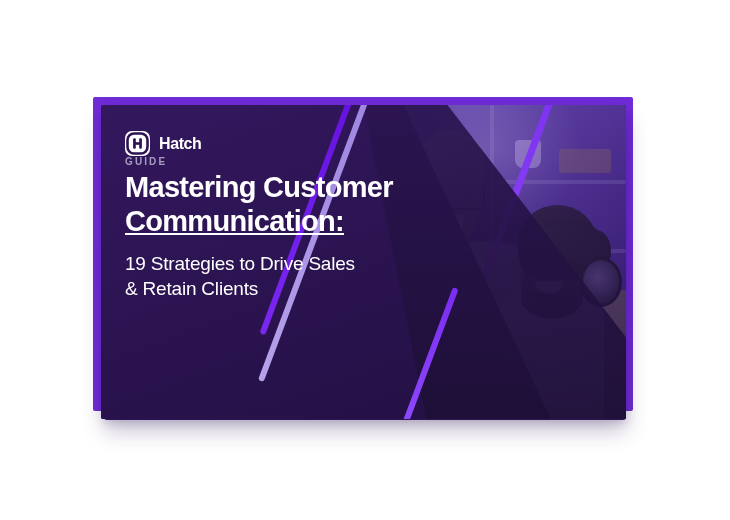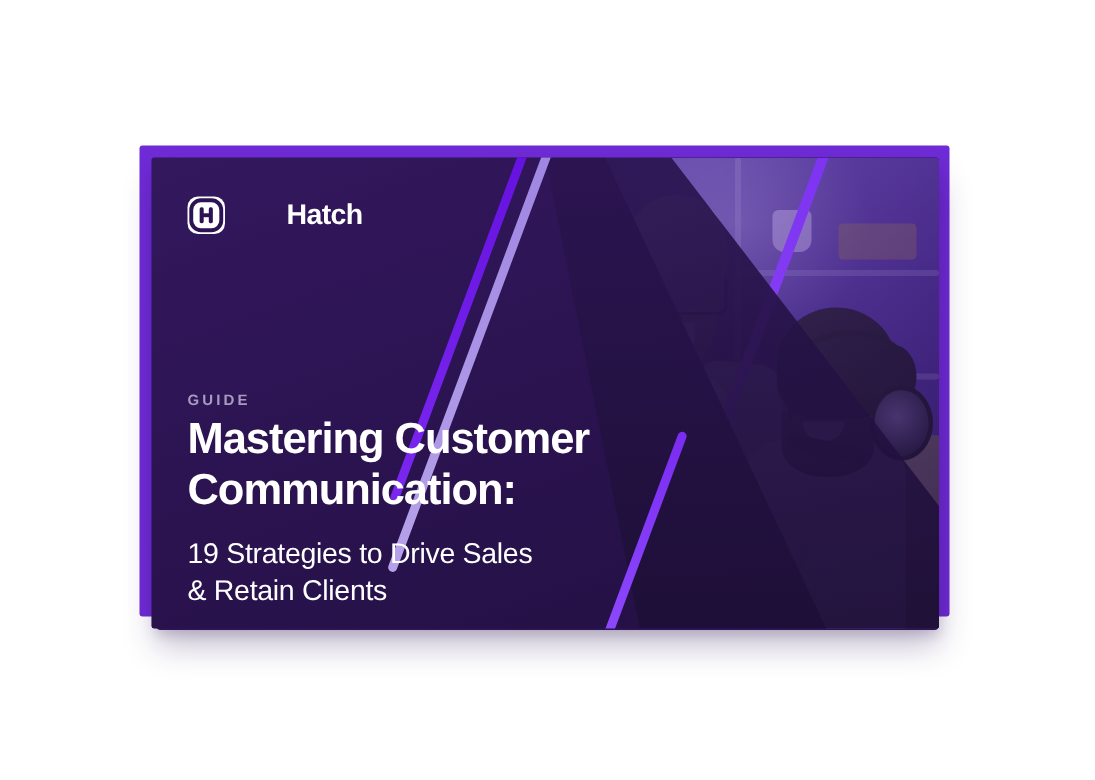--- a/index.html
+++ b/index.html
@@ -303,47 +303,45 @@
     border-radius: 7px;
     background: #ffffff;
     display: flex;
     align-items: center;
     justify-content: center;
     flex: 0 0 auto;
   }
   #logo-mark svg { display: block; }
   #logo-wordmark {
     color: #ffffff;
-    font-size: 19px;
+    font-size: 16px;
     font-weight: bold;
     letter-spacing: -0.4px;
     line-height: 1;
-    margin-left: 32px;
   }
 
   
   #eyebrow {
-    margin-top: 106px;
     color: #a79cc0;
     font-size: 10px;
     font-weight: bold;
     letter-spacing: 2.1px;
   }
 
   
   #headline {
     margin-top: 3px;
     color: #ffffff;
     font-size: 29px;
     font-weight: bold;
     line-height: 1.18;
     letter-spacing: -0.7px;
     max-width: 330px;
   }
-  #headline .l2 { display: block; }
+  #headline .l2 { display: block; text-decoration: underline; }
 
   
   #subheadline {
     margin-top: 14px;
     color: #ffffff;
     font-size: 19px;
     font-weight: normal;
     line-height: 1.28;
     letter-spacing: -0.2px;
     max-width: 300px;

